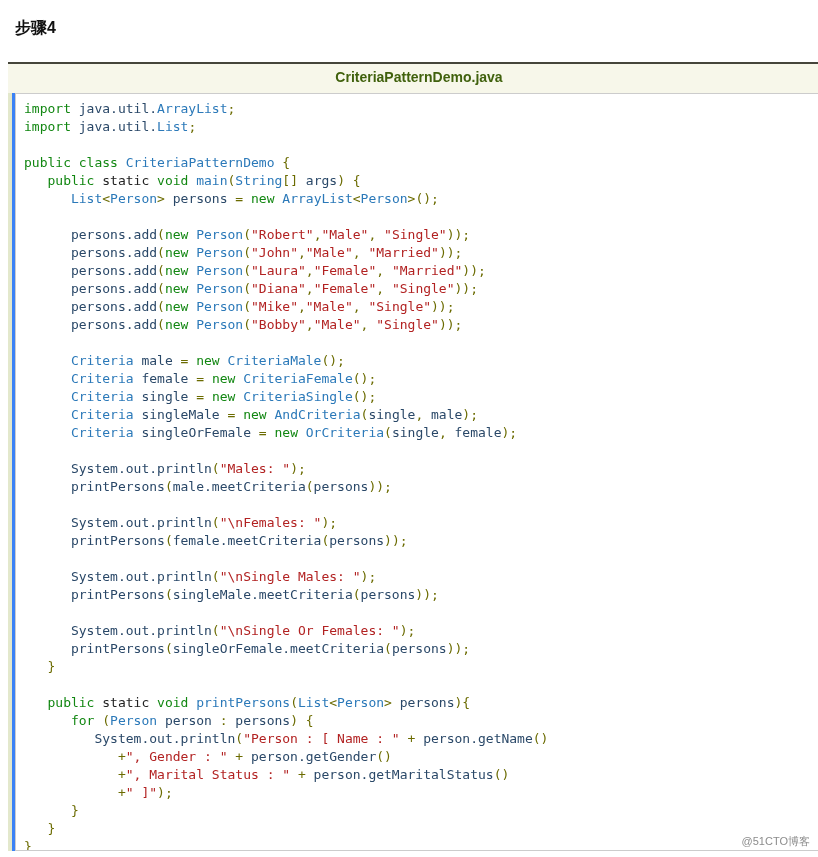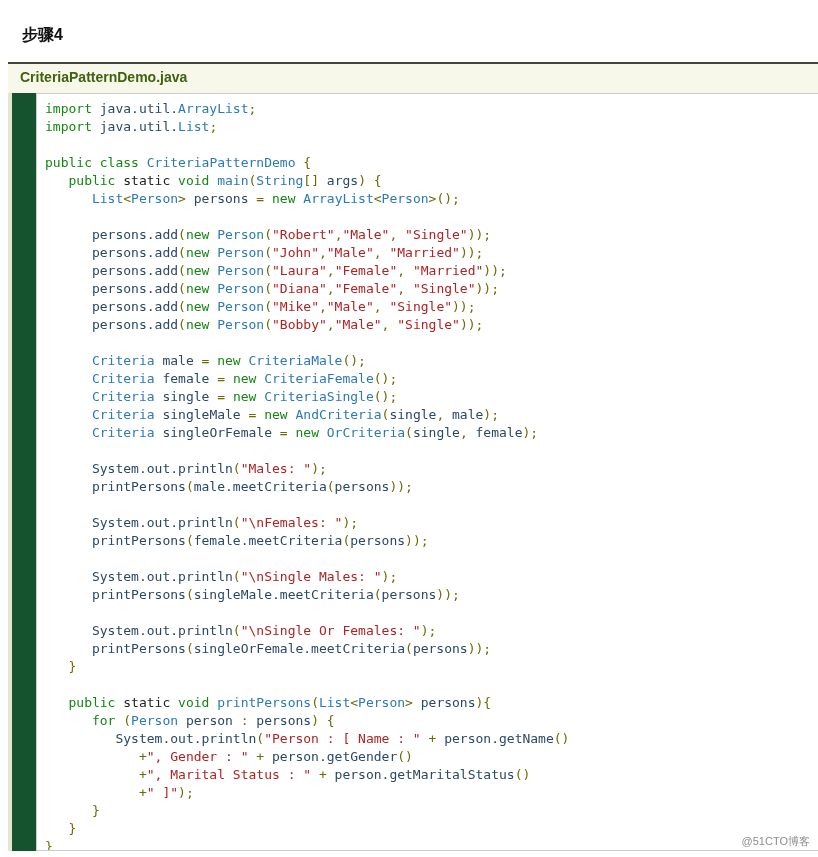--- a/index.html
+++ b/index.html
@@ -4,47 +4,47 @@
 <style>
   html, body { margin: 0; padding: 0; }
   body {
     width: 818px; height: 857px;
     background: #ffffff;
     font-family: "Liberation Sans", sans-serif;
     position: relative;
     overflow: hidden;
   }
   .page-title {
-    margin: 12px; padding: 13px 0 0 10px;
+    margin: 5px; padding: 13px 0 0 10px;
     font-size: 16px; font-weight: bold; color: #111111;
   }
   .description {
     margin: 0; padding: 16px 8px 0 10px;
     font-size: 13px; color: #3a3a3a; font-family: Liberation Mono, monospace;
   }
   .description .em { font-style: italic; }
 
   .codeblock {
     position: absolute;
     top: 62px; left: 8px; right: 0; bottom: 6px;
     border-top: 2px solid #45453a;
     background: #f7f7ea;
   }
   .codeblock-header {
     height: 27px; line-height: 27px;
     padding-left: 12px;
     font-size: 14px; font-weight: bold;
     color: var(--filename-color, #40610d);
+    text-align: center;
   }
   .codeblock-bodywrap {
     position: absolute;
     top: 29px; left: 0; right: 0; bottom: 0;
     border-left: 4px solid #e3e8cc;
-    background: #14532d;
-    padding-left: 21px;
+    background: #3b82f6;
   }
   .code-content {
     box-sizing: border-box;
     margin: 0 0 0 3px;
     height: 100%;
     border: 1px solid #cccccc;
     border-right: none;
     padding: 6px 8px;
     overflow: hidden;
     background: #ffffff;

